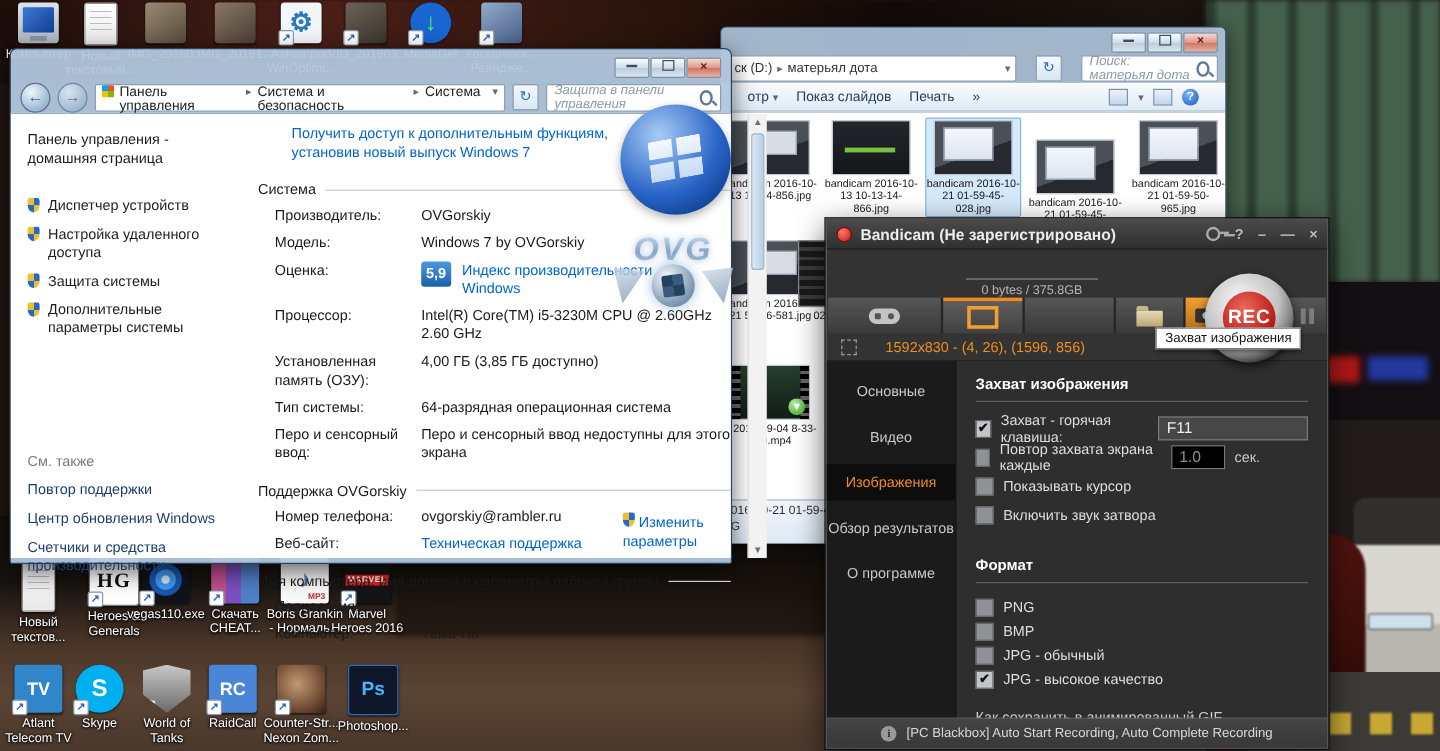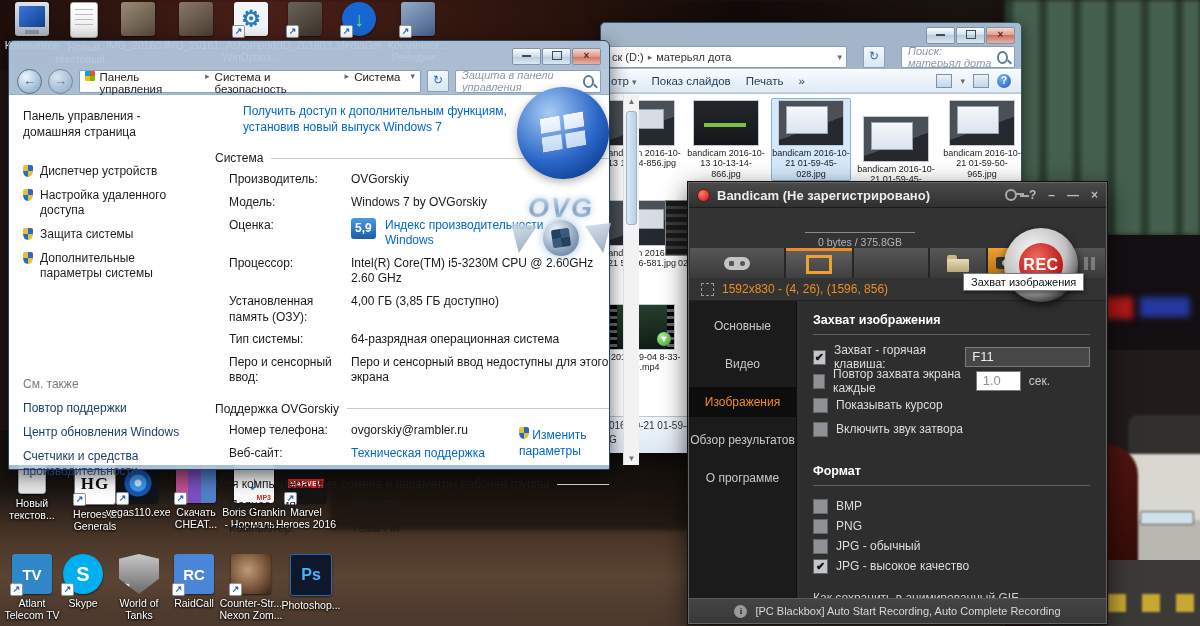--- a/index.html
+++ b/index.html
@@ -82,21 +82,21 @@
   .ex-title{height:20px;display:flex;align-items:center;justify-content:flex-end;gap:1px;padding:2px 6px 0;}
   .ex-addr{height:24px;display:flex;align-items:center;gap:16px;padding:0 6px;}
   .crumbbox{flex:0 0 230px;height:20px;background:#fff;border:1px solid #8aa0b8;border-radius:2px;
     display:flex;align-items:center;gap:4px;padding:0 4px;font-size:11px;color:#333;}
   .crumbbox .grow{flex:1;}
   .addr-refresh{width:20px;height:20px;border:1px solid #8aa0b8;border-radius:2px;background:linear-gradient(#f4f9fd,#d8e6f2);
     text-align:center;font-size:12px;line-height:19px;color:#2a6ac0;}
   .searchbox{flex:1;height:20px;background:#fff;border:1px solid #8aa0b8;border-radius:2px;
     display:flex;align-items:center;padding:0 6px;font-size:11px;color:#8a9aa8;font-style:italic;}
   .searchbox .grow{flex:1;}
-  .ex-tools{height:22px;display:flex;align-items:center;gap:15px;padding:0 10px;
+  .ex-tools{height:22px;display:flex;align-items:center;gap:15px;padding:0 22px;
     background:linear-gradient(#f7fbfe,#dfeaf5);border-top:1px solid #fff;border-bottom:1px solid #c4d2e0;
     font-size:11.5px;color:#1e3a5c;}
   .ex-tools .right{margin-left:auto;display:flex;gap:8px;align-items:center;}
   .mini-ic{display:inline-block;width:14px;height:12px;border:1px solid #7a92aa;background:linear-gradient(#eaf2fa,#c2d6ea);}
   .help-ic{display:inline-block;width:14px;height:14px;border-radius:50%;background:radial-gradient(circle at 35% 30%,#7ab4f0,#1a5ac0);
     color:#fff;font-size:10px;font-weight:bold;text-align:center;line-height:14px;}
   .ex-content{position:relative;background:#fff;height:322px;border-top:1px solid #b8c8da;}
   .t-item{position:absolute;width:78px;text-align:center;font-size:9px;line-height:1.15;color:#1a1a1a;padding:2px 0;}
   .t-item.selected{background:#d4e9fb;border:1px solid #84b6e0;border-radius:2px;padding:1px 0;}
   .t-img{position:relative;width:64px;height:44px;margin:0 auto 2px;border:1px solid #c2ccd8;
@@ -200,37 +200,37 @@
   .bc-seg.rest{flex:1;justify-content:flex-end;padding-right:10px;}
   .gpad{position:relative;width:26px;height:13px;border-radius:7px;background:#c4c4c4;}
   .gpad::before{content:"";position:absolute;left:5px;top:4px;width:5px;height:5px;background:#555;border-radius:1px;}
   .gpad::after{content:"";position:absolute;right:5px;top:4px;width:5px;height:5px;border-radius:50%;background:#555;box-shadow:-0px 0 0 0 #555;}
   .rectic{width:20px;height:13px;border:3px solid #f0a030;}
   .folderic{position:relative;width:22px;height:13px;background:linear-gradient(#e8dcb4,#b8a878);border-radius:1px;margin-top:4px;}
   .folderic::before{content:"";position:absolute;left:0;top:-4px;width:10px;height:4px;background:#c8b888;border-radius:2px 2px 0 0;}
   .camic{position:relative;width:18px;height:12px;background:#333;border-radius:2px;}
   .camic::after{content:"";position:absolute;left:6px;top:3px;width:6px;height:6px;border-radius:50%;background:#ddd;}
   .pauseic{width:4px;height:13px;background:#8a8a8a;box-shadow:7px 0 0 #8a8a8a;margin-right:7px;opacity:.8;}
-  .bc-coords{height:22px;display:flex;align-items:center;gap:8px;padding:0 12px;color:#ee8f1f;background:#333;}
+  .bc-coords{height:22px;display:flex;align-items:center;gap:24px;padding:0 12px;color:#ee8f1f;background:#333;}
   .dashrect{width:11px;height:11px;border:1px dashed #999;}
   .bc-body{display:flex;height:298px;border-top:1px solid #222;}
   .bc-tabs{flex:0 0 107px;background:#1b1b1b;padding-top:10px;}
   .bc-tab{height:30px;margin-bottom:8px;display:flex;align-items:center;justify-content:center;
     color:#c8c8c8;font-size:12px;}
   .bc-tab.active{background:#0d0d0d;color:#f08a24;}
   .bc-panel{flex:1;background:#2e2e2e;border-left:1px solid #101010;padding:12px 16px 0;}
   .bc-h{font-weight:bold;color:#fff;font-size:12.5px;}
   .bc-hr{border:none;border-top:1px solid #5e5e5e;margin:7px 0 11px;}
   .bc-row{display:flex;align-items:center;gap:8px;height:22px;margin-bottom:2px;}
   .cb{width:13px;height:13px;background:#c2c6ca;border:1px solid #666;font-size:11px;line-height:12px;
     text-align:center;color:#111;font-weight:bold;}
   .cb.off{background:#8e9296;}
   .bc-input{margin-left:auto;width:132px;height:18px;background:#474747;border:1px solid #7a7a7a;
     color:#eee;font-size:13px;padding:0 6px;line-height:18px;}
-  .bc-input.small{margin-left:auto;width:40px;color:#909090;background:#ffffff;}
+  .bc-input.small{margin-left:auto;width:40px;color:#909090;background:#000000;}
   .bc-sec{color:#c8c8c8;margin-right:40px;}
   .bc-link{display:inline-block;margin-top:14px;color:#cfcfcf;text-decoration:underline;font-size:12px;}
   .bc-status{position:absolute;left:0;right:0;bottom:0;height:24px;background:linear-gradient(#444,#383838);
     border-top:1px solid #5a5a5a;display:flex;align-items:center;justify-content:center;gap:8px;font-size:11px;color:#d8d8d8;}
   .infoic{width:13px;height:13px;border-radius:50%;background:#9a9a9a;color:#242424;font-size:9px;font-weight:bold;
     font-family:"Liberation Serif",serif;text-align:center;line-height:13px;}
   #bc-tooltip{position:absolute;left:963px;top:273px;z-index:40;background:#fff;border:1px solid #7a7a7a;
     padding:2px 7px;font-size:11px;color:#111;box-shadow:1px 2px 3px rgba(0,0,0,.4);}
 </style>
 </head>
@@ -285,21 +285,21 @@
     </div>
     <div class="dlabel">MediaGet</div>
   </div>
   <div class="dicon" style="left:386px;top:2px">
     <div class="tile tile-photo4">
       <span class="sc">↗</span>
     </div>
     <div class="dlabel">Космическ... Рейндже...</div>
   </div>
 
-  <div class="dicon big" style="left:0px;top:452px">
+  <div class="dicon big" style="left:0px;top:468px">
     <div class="tile tile-note"></div>
     <div class="dlabel">Новый текстов...</div>
   </div>
   <div class="dicon big" style="left:63px;top:463px">
     <div class="tile tile-hg" style="background: rgb(255, 255, 255);">
       <span class="glyph">HG</span>
       <span class="sc">↗</span>
     </div>
     <div class="dlabel">Heroes &amp; Generals</div>
   </div>
@@ -643,25 +643,25 @@
           <span>Показывать курсор</span>
         </div>
         <div class="bc-row">
           <span class="cb off"></span>
           <span>Включить звук затвора</span>
         </div>
         <div class="bc-h" style="margin-top:24px">Формат</div>
         <hr class="bc-hr">
         <div class="bc-row" style="height:18px">
           <span class="cb off"></span>
-          <span>BMP</span>
+          <span>PNG</span>
         </div>
         <div class="bc-row" style="height:18px">
           <span class="cb off"></span>
-          <span>PNG</span>
+          <span>BMP</span>
         </div>
         <div class="bc-row" style="height:18px">
           <span class="cb off"></span>
           <span>JPG - обычный</span>
         </div>
         <div class="bc-row" style="height:18px">
           <span class="cb">✔</span>
           <span>JPG - высокое качество</span>
         </div>
         <span class="bc-link">Как сохранить в анимированный GIF</span>

